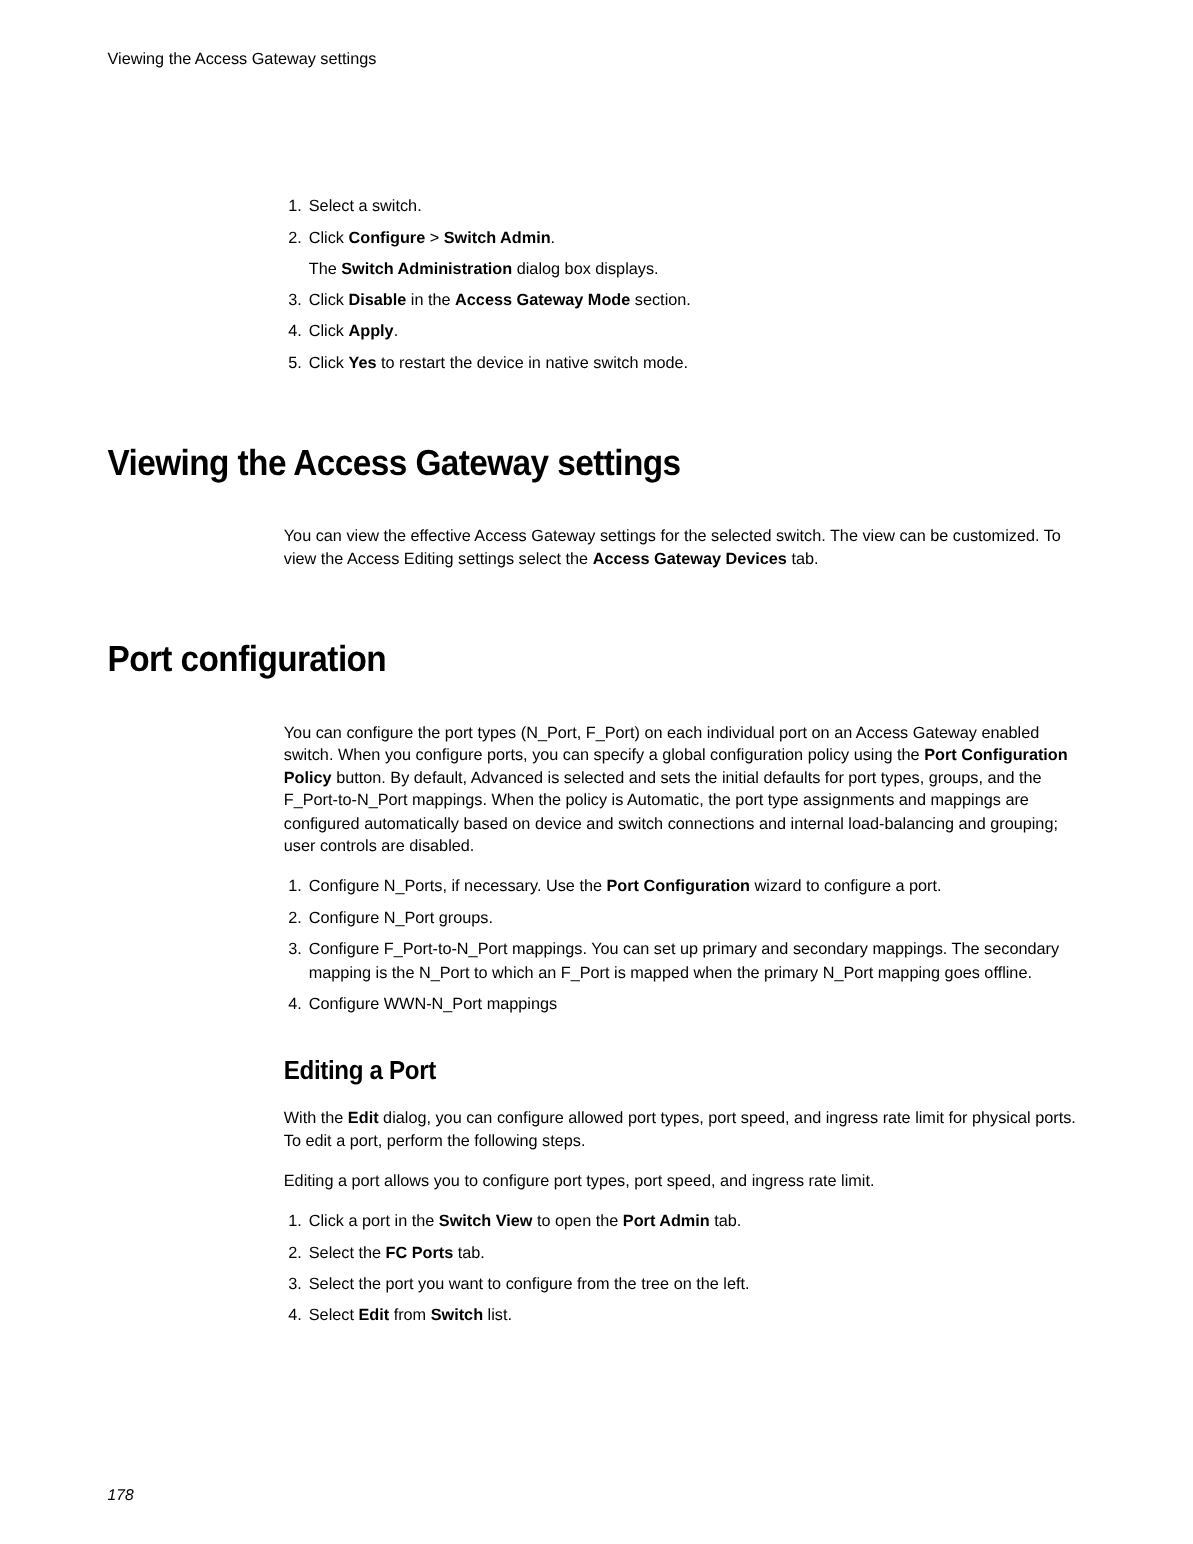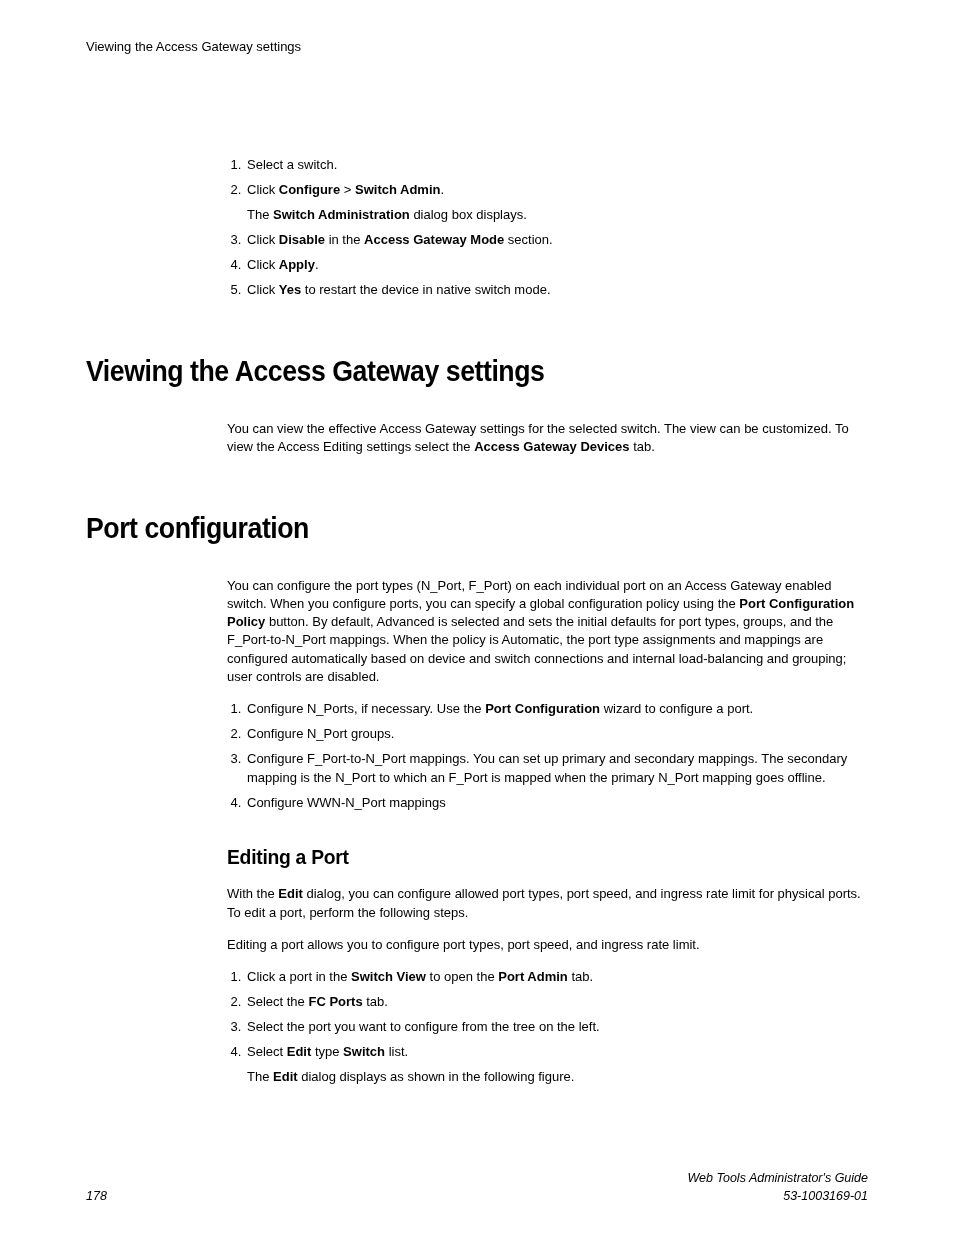--- a/index.html
+++ b/index.html
@@ -113,27 +113,22 @@
     <h2 class="subsection">Editing a Port</h2>
 
     <p class="body"><span>With the </span><b>Edit</b><span> dialog, you can configure allowed port types, port speed, and ingress rate limit for physical ports. To edit a port, perform the following steps.</span></p>
     <p class="body">Editing a port allows you to configure port types, port speed, and ingress rate limit.</p>
 
     <ol class="steps">
       <li><span>Click a port in the </span><b>Switch View</b><span> to open the </span><b>Port Admin</b><span> tab.</span></li>
       <li><span>Select the </span><b>FC Ports</b><span> tab.</span></li>
       <li><span>Select the port you want to configure from the tree on the left.</span></li>
       <li>
-        <span>Select </span><b>Edit</b><span> type </span><b>Switch</b><span> list.</span>
-        <div class="sub"><span>The </span><b>Edit</b><span> dialog displays as shown in the following figure.</span></div>
+        <span>Select </span><b>Edit</b><span> from </span><b>Switch</b><span> list.</span>
       </li>
     </ol>
   </div>
 
   <div class="footer">
     <div>178</div>
-    <div class="right">
-      <div>Web Tools Administrator's Guide</div>
-      <div>53-1003169-01</div>
-    </div>
   </div>
 
 </div>
 
 </body></html>

